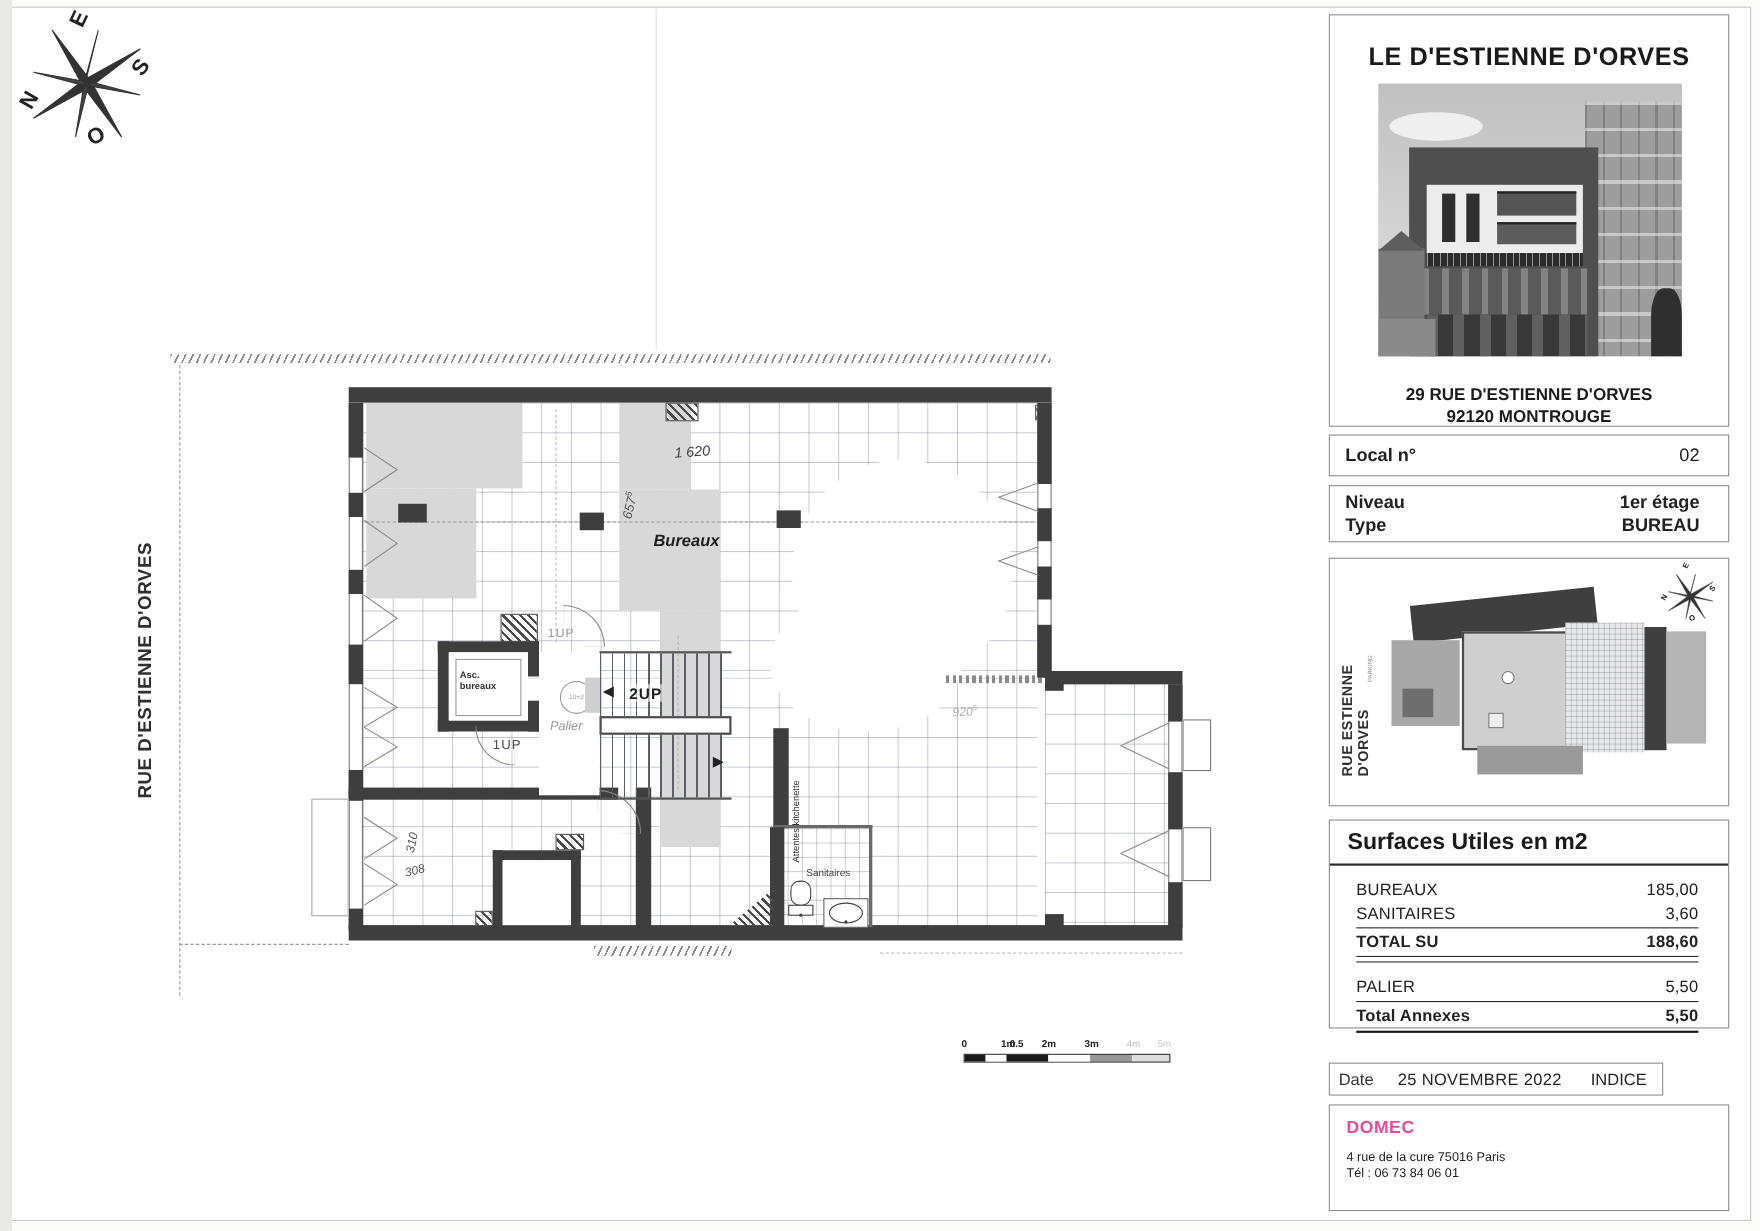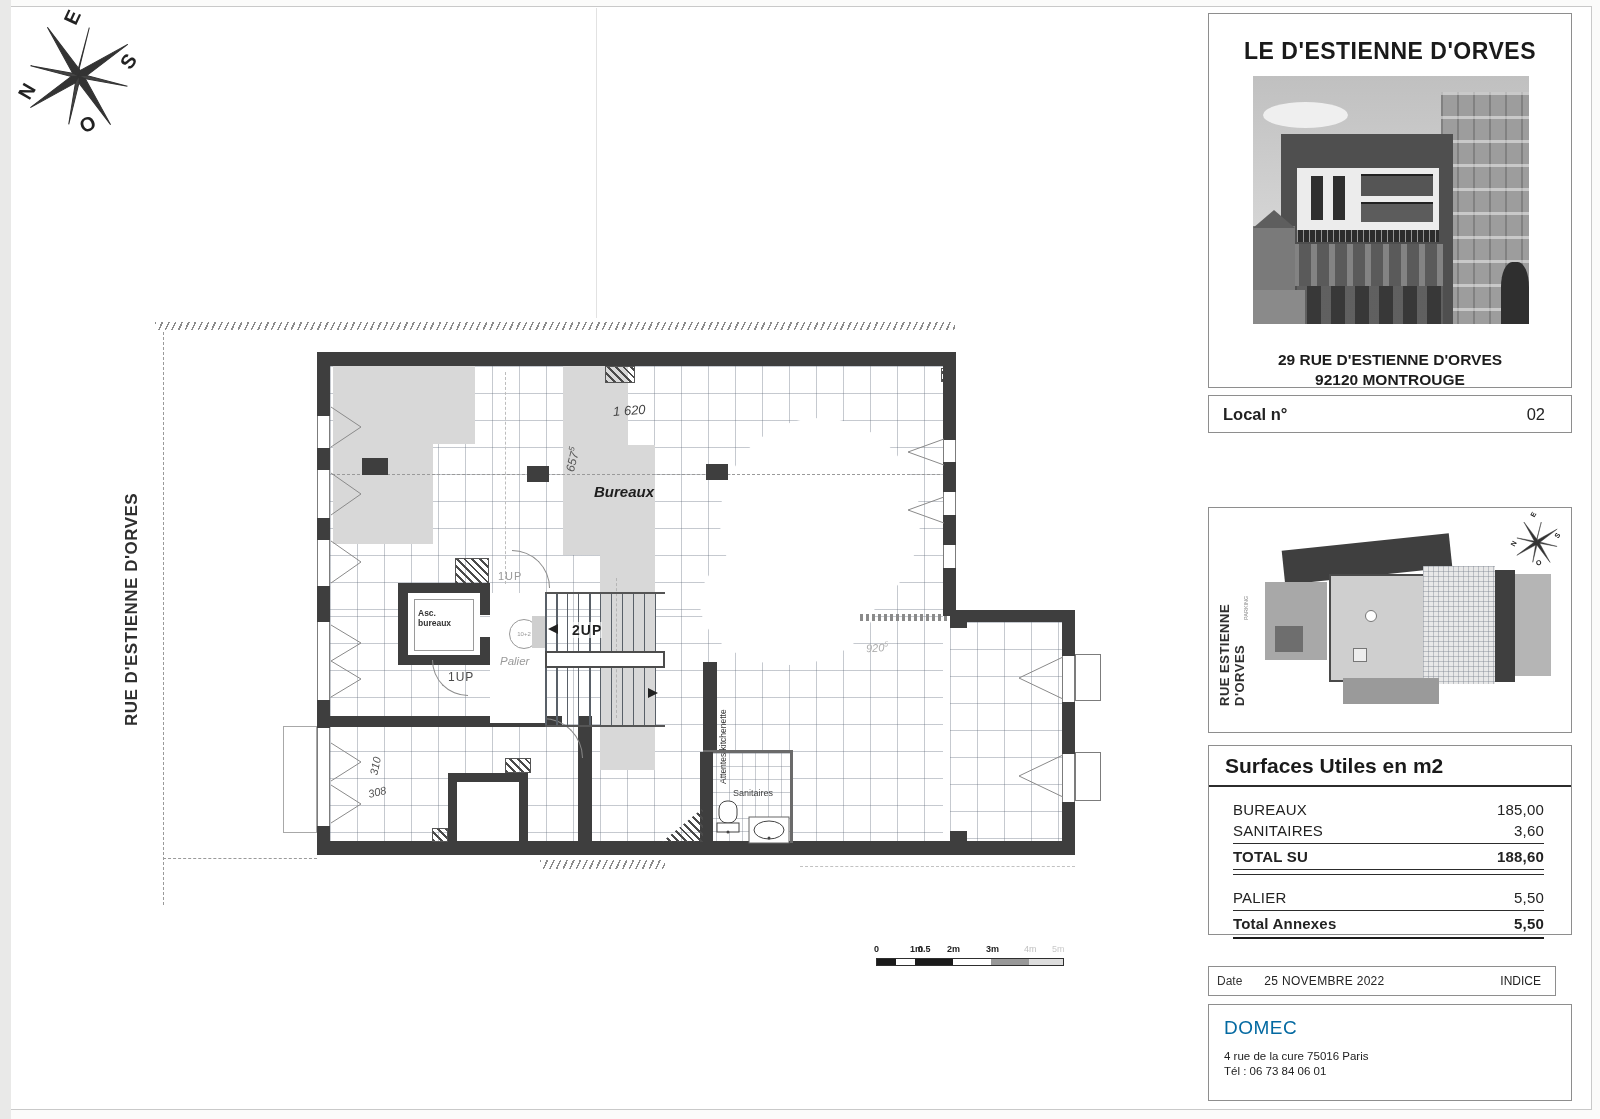--- a/index.html
+++ b/index.html
@@ -290,20 +290,30 @@
       <div>29 RUE D'ESTIENNE D'ORVES</div>
       <div>92120 MONTROUGE</div>
     </div>
   </div>
 
   <div class="abs box" style="left:1208px;top:395px;width:364px;height:38px;display:flex;align-items:center;justify-content:space-between;padding:0 26px 0 14px;">
     <span style="font-size:16.5px;font-weight:bold;">Local n°</span>
     <span style="font-size:16.5px;font-weight:normal;">02</span>
   </div>
 
+  <div class="abs box" style="left:1208px;top:441px;width:364px;height:52px;padding:5px 26px 0 14px;">
+    <div style="display:flex;justify-content:space-between;font-size:16.5px;font-weight:bold;line-height:21px;">
+      <span>Niveau</span>
+      <span>1er étage</span>
+    </div>
+    <div style="display:flex;justify-content:space-between;font-size:16.5px;font-weight:bold;line-height:21px;">
+      <span>Type</span>
+      <span>BUREAU</span>
+    </div>
+  </div>
 
   <div class="abs box mini" style="left:1208px;top:507px;width:364px;height:226px;">
     <div class="abs vtext" style="left:8px;top:32px;height:166px;font-size:13px;font-weight:bold;letter-spacing:.5px;color:#2f2f2f;">RUE ESTIENNE D'ORVES</div>
     <div class="abs vtext" style="left:34px;top:66px;height:46px;font-size:5.5px;color:#8a8a8a;">PARKING</div>
     <div class="abs" style="left:52px;top:22px;width:290px;height:186px;">
       <div class="abs" style="left:22px;top:12px;width:168px;height:34px;background:#3f3f3f;transform:rotate(-6deg);"></div>
       <div class="abs" style="left:4px;top:52px;width:62px;height:78px;background:#a8a8a8;"></div>
       <div class="abs" style="left:14px;top:96px;width:28px;height:26px;background:#6e6e6e;"></div>
       <div class="abs" style="left:68px;top:44px;width:92px;height:104px;background:#cfcfcf;border:2px solid #4a4a4a;"></div>
       <div class="abs" style="left:104px;top:80px;width:10px;height:10px;border:1px solid #777;background:#fff;border-radius:50%;"></div>
@@ -353,27 +363,27 @@
         <span>PALIER</span>
           <span>5,50</span>
       </div>
       <div class="su-row" style="padding:4px 0 5px;font-weight:bold;border-bottom:2.5px solid #1c1c1c;">
         <span>Total Annexes</span>
           <span>5,50</span>
       </div>
     </div>
   </div>
 
-  <div class="abs box" style="left:1208px;top:966px;width:348px;height:30px;display:flex;align-items:center;padding:0 14px 0 8px;font-size:12px;">
+  <div class="abs box" style="left:1208px;top:966px;width:304px;height:30px;display:flex;align-items:center;padding:0 14px 0 8px;font-size:15px;">
     <span style="color:#333;">Date</span>
     <span style="margin-left:22px;color:#222;letter-spacing:.3px;">25 NOVEMBRE 2022</span>
     <span style="margin-left:auto;color:#222;">INDICE</span>
   </div>
 
   <div class="abs box" style="left:1208px;top:1004px;width:364px;height:97px;">
-    <div style="padding:12px 0 0 15px;font-size:19px;font-weight:normal;letter-spacing:.5px;color:#0369a1;">DOMEC</div>
+    <div style="padding:12px 0 0 15px;font-size:16px;font-weight:bold;letter-spacing:.5px;color:#ec4899;">DOMEC</div>
     <div style="padding:10px 0 0 15px;font-size:11.5px;line-height:15px;color:#222;">
       <div>4  rue de la cure 75016 Paris</div>
       <div>Tél : 06 73 84 06 01</div>
     </div>
   </div>
 
 </div>
 
 </body></html>

